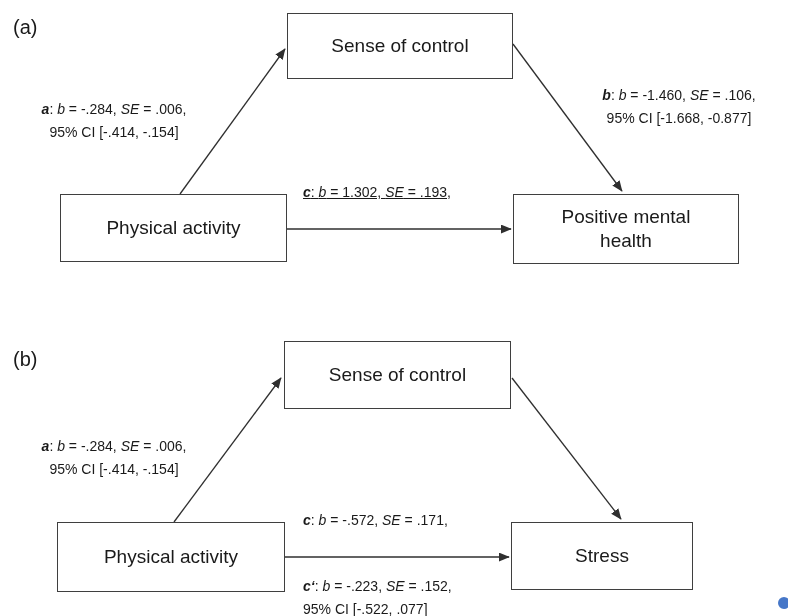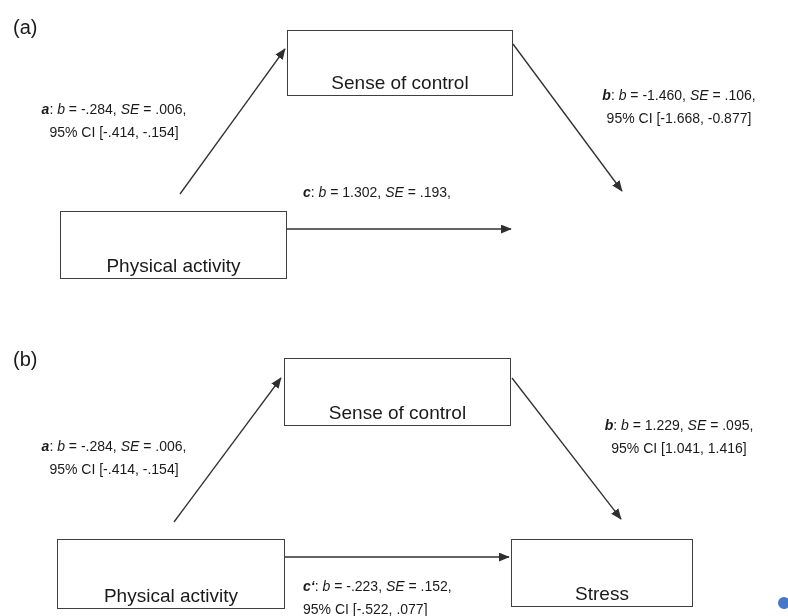--- a/index.html
+++ b/index.html
@@ -4,22 +4,22 @@
 <style>
   html, body { margin:0; padding:0; background:#ffffff; }
   .figure {
     position:relative; width:788px; height:616px; overflow:hidden;
     background:#ffffff; color:#1a1a1a;
     font-family:"Liberation Sans", sans-serif;
   }
   .tag { position:absolute; font-size:20px; }
   .box {
     position:absolute; border:1.6px solid #3f3f3f; background:#ffffff;
-    display:flex; align-items:flex-end; justify-content:center;
-    text-align:center; font-size:19px; line-height:24px; box-sizing:border-box;margin-top:17px;
+    display:flex; align-items:center; justify-content:center;
+    text-align:center; font-size:19px; line-height:24px; box-sizing:border-box;
   }
   .box .t { max-width:182px; }
   .stat { position:absolute; font-size:14px; line-height:23px; }
   .stat .l { white-space:pre; }
   .stat.center { text-align:center; }
   .bi { font-weight:bold; font-style:italic; }
   .i { font-style:italic; }
   svg.arrows { position:absolute; left:0; top:0; pointer-events:none; }
   .corner-dot { position:absolute; left:778px; top:597px; width:12px; height:12px; border-radius:50%; }
 </style>
@@ -47,32 +47,35 @@
   <div class="tag" style="left:13px;top:16px;">(a)</div>
 
   <div class="box" style="left:287px;top:13px;width:226px;height:66px;">
     <div class="t">Sense of control</div>
   </div>
 
   <div class="box" style="left:60px;top:194px;width:227px;height:68px;">
     <div class="t">Physical activity</div>
   </div>
 
+  <div class="box" style="left:513px;top:194px;width:226px;height:70px;">
+    <div class="t">Positive mental health</div>
+  </div>
 
   <div class="stat center" style="left:6px;top:98px;width:216px;">
     <div class="l"><span class="bi">a</span><span>: </span><span class="i">b</span><span> = -.284, </span><span class="i">SE</span><span> = .006,</span></div>
     <div class="l">95% CI [-.414, -.154]</div>
   </div>
 
   <div class="stat center" style="left:570px;top:84px;width:218px;">
     <div class="l"><span class="bi">b</span><span>: </span><span class="i">b</span><span> = -1.460, </span><span class="i">SE</span><span> = .106,</span></div>
     <div class="l">95% CI [-1.668, -0.877]</div>
   </div>
 
-  <div class="stat" style="left:303px;top:181px;">
+  <div class="stat" style="left:303px;top:181px;text-decoration:underline;">
     <div class="l"><span class="bi">c</span><span>: </span><span class="i">b</span><span> = 1.302, </span><span class="i">SE</span><span> = .193,</span></div>
   </div>
 
 
   <div class="tag" style="left:13px;top:348px;">(b)</div>
 
   <div class="box" style="left:284px;top:341px;width:227px;height:68px;">
     <div class="t">Sense of control</div>
   </div>
 
@@ -82,26 +85,23 @@
 
   <div class="box" style="left:511px;top:522px;width:182px;height:68px;">
     <div class="t">Stress</div>
   </div>
 
   <div class="stat center" style="left:6px;top:435px;width:216px;">
     <div class="l"><span class="bi">a</span><span>: </span><span class="i">b</span><span> = -.284, </span><span class="i">SE</span><span> = .006,</span></div>
     <div class="l">95% CI [-.414, -.154]</div>
   </div>
 
-  <div class="stat center" style="left:570px;top:414px;width:218px;">
-    <div class="l"><span class="bi">b</span><span>: </span><span class="i">b</span><span> = 1.229, </span><span class="i">SE</span><span> = .095,</span></div>
-    <div class="l">95% CI [1.041, 1.416]</div>
-  </div>
 
   <div class="stat" style="left:303px;top:509px;">
+    <div class="l"><span class="bi">c</span><span>: </span><span class="i">b</span><span> = -.572, </span><span class="i">SE</span><span> = .171,</span></div>
   </div>
 
   <div class="stat" style="left:303px;top:575px;">
     <div class="l"><span class="bi">c‘</span><span>: </span><span class="i">b</span><span> = -.223, </span><span class="i">SE</span><span> = .152,</span></div>
     <div class="l">95% CI [-.522, .077]</div>
   </div>
 
   <div class="corner-dot" style="background: rgb(70, 119, 200);"></div>
 
 </div>

